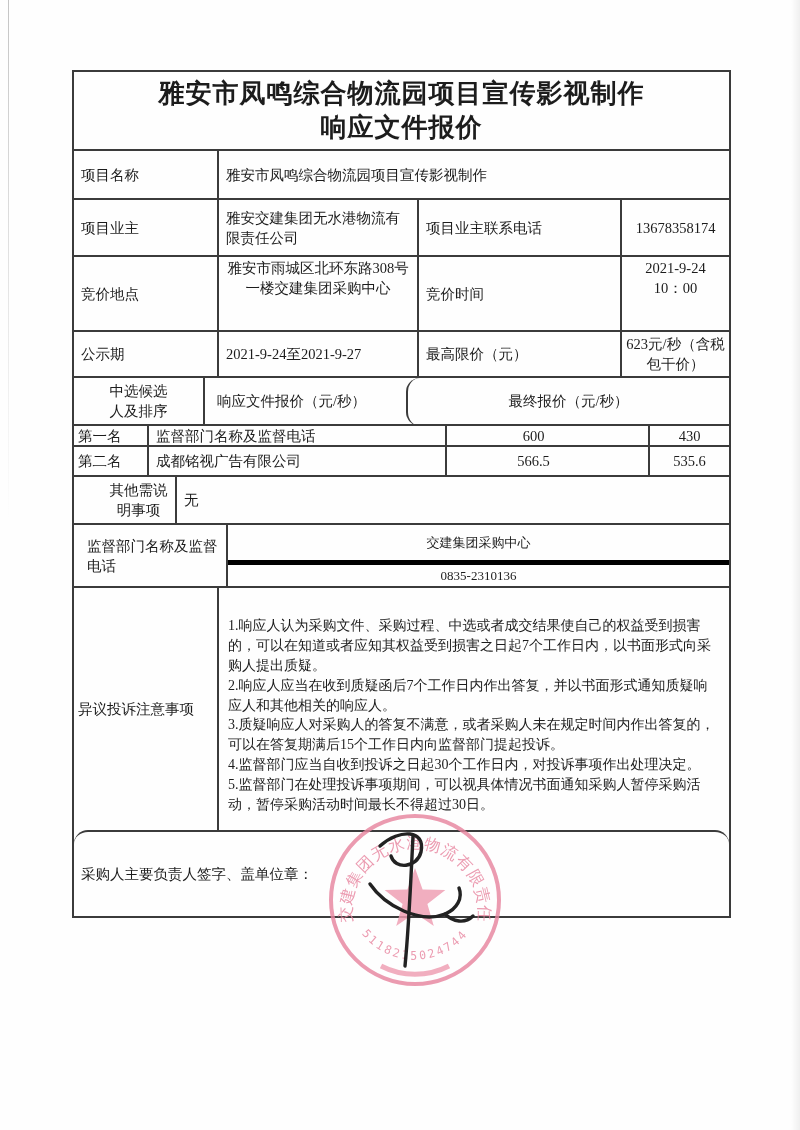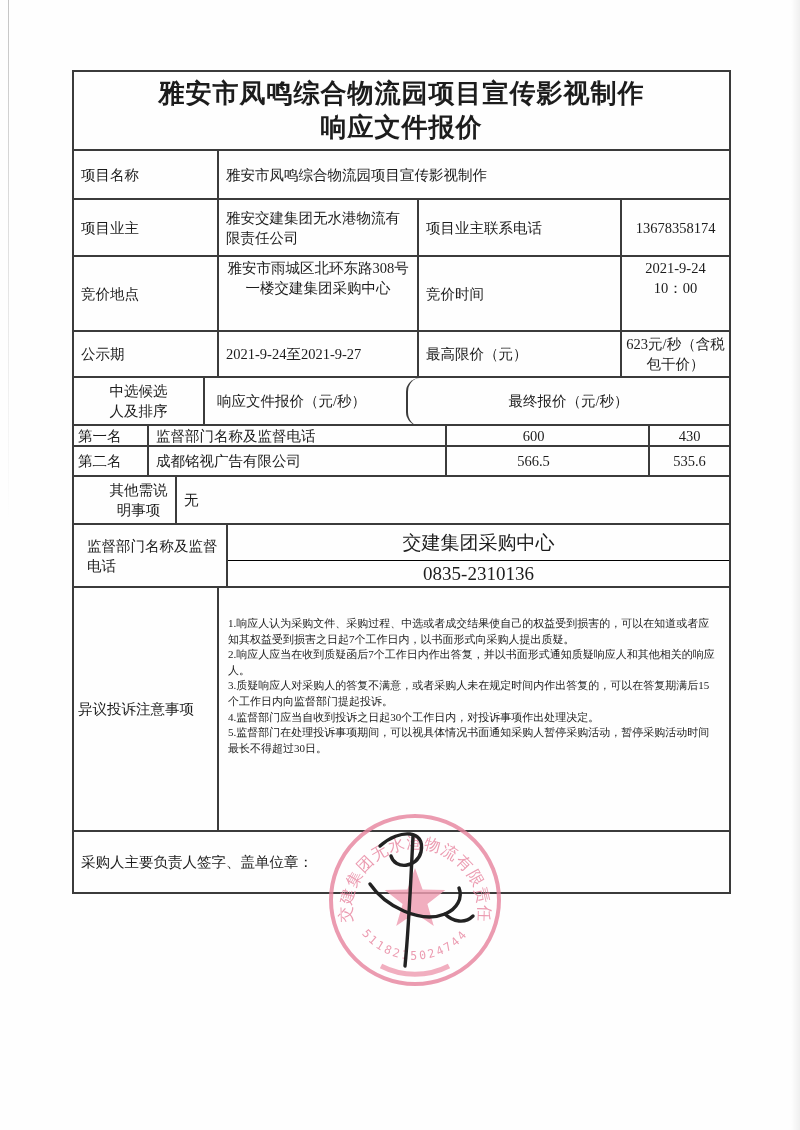--- a/index.html
+++ b/index.html
@@ -37,30 +37,30 @@
   .wn{width:73px;flex:none;border-radius:12px;}
   .wn2{width:270px;flex:none;}
   .grow{flex:1;}
   .ctr{justify-content:center;text-align:center;margin-left:28px;}
   .title-block{
     height:77px;display:flex;flex-direction:column;align-items:center;justify-content:center;
     font-size:26px;font-weight:bold;letter-spacing:1px;line-height:1.3;text-align:center;
   }
   .h49{height:49px;} .h57{height:57px;} .h75{height:75px;} .h46{height:46px;}
   .h48{height:48px;} .h35{height:21px;} .h30{height:30px;}
-  .h63{height:63px;} .h244{height:244px;} .h70{height:62px;}
+  .h63{height:63px;} .h244{height:244px;} .h70{height:86px;border-radius:14px;}
   .stack{display:flex;flex-direction:column;padding:0;align-items:stretch;}
   .substack{flex:1;display:flex;flex-direction:column;}
   .subrow{display:flex;align-items:center;justify-content:center;text-align:right;
-    box-sizing:border-box;font-size:19px;}
+    box-sizing:border-box;font-size:13px;}
   .subrow.sr1{height:35px;}
-  .subrow.sr2{height:26px;border-top:1px solid #000000;}
+  .subrow.sr2{height:26px;border-top:5px solid #000000;}
   .objection-cell{
     align-items:flex-start;padding:28px 9px 6px 9px;
-    font-size:11px;line-height:1.42;display:block;
+    font-size:14px;line-height:1.42;display:block;
   }
   .objection-cell div{margin:0;}
   .two-line{display:flex;flex-direction:column;justify-content:flex-start;}
   .two-line span{display:block;}
   .seal-wrap{position:absolute;left:325px;top:804px;width:180px;height:192px;pointer-events:none;}
   .sig-label{font-size:14.5px;}
 </style>
 </head>
 <body>
 

